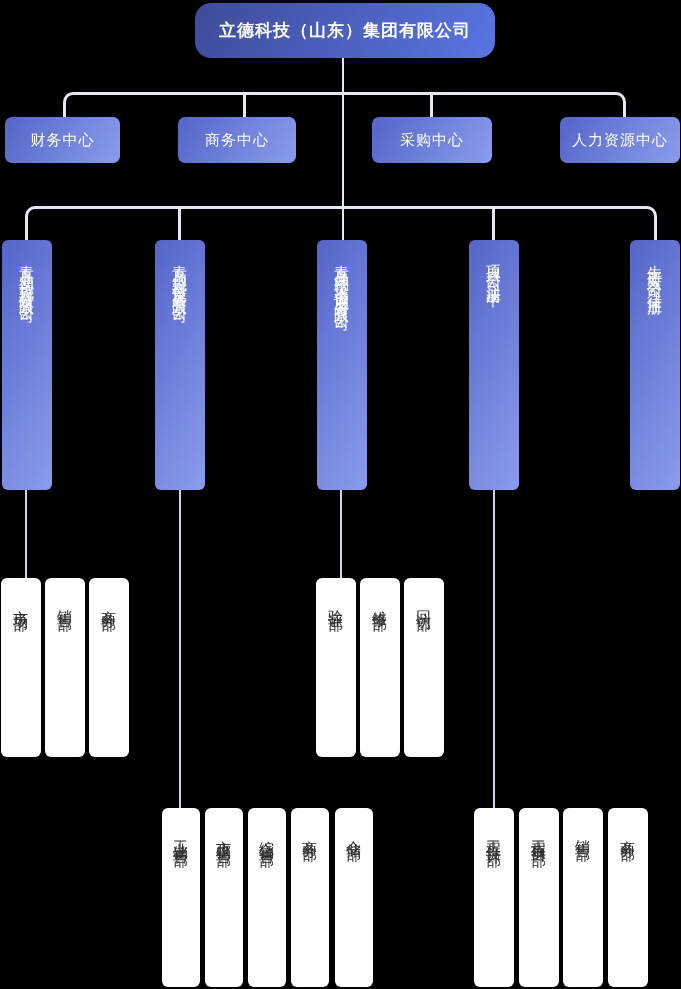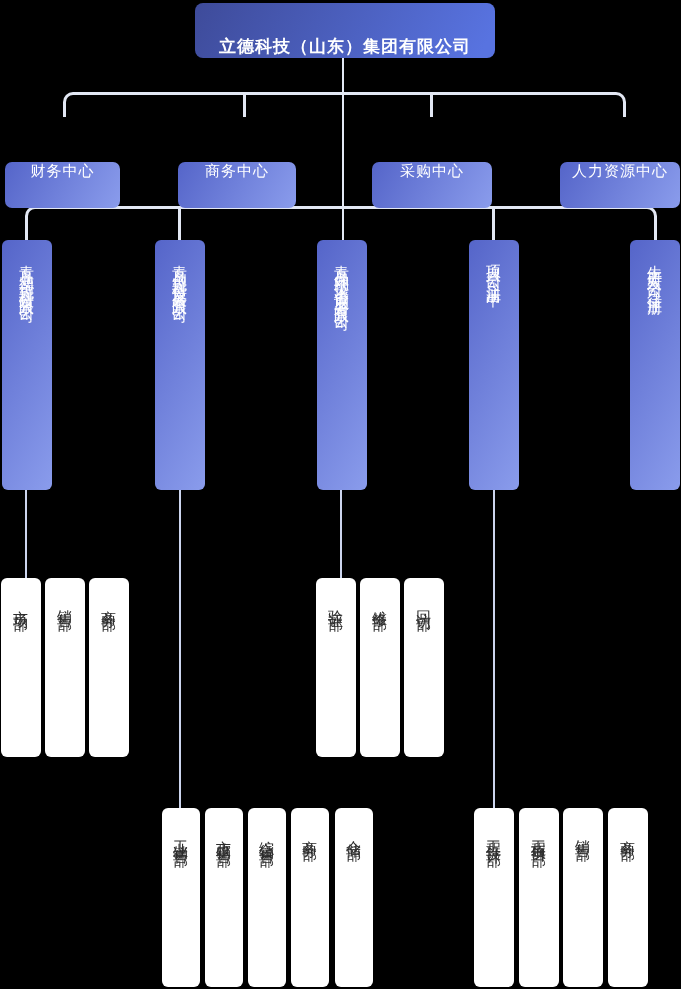--- a/index.html
+++ b/index.html
@@ -9,30 +9,30 @@
     font-family:"Liberation Sans","DejaVu Sans",sans-serif;
   }
   
   .trunk{position:absolute;width:2px;background:#e3e8f4;}
   .rail{position:absolute;border:3px solid #e3e8f4;border-bottom:none;
         border-radius:10px 10px 0 0;background:transparent;}
   .jdrop{position:absolute;width:3px;background:#e3e8f4;}
   .cdrop{position:absolute;width:2px;background:#ccd5ee;}
   
   .top-box{
-    position:absolute;left:195px;top:3px;width:300px;height:55px;border-radius:8px;
+    position:absolute;left:195px;top:3px;width:300px;height:55px;border-radius:16px;
     background:linear-gradient(118deg,#3e4b9a 0%,#5873e0 95%);
-    display:flex;align-items:flex-end;justify-content:center;
+    display:flex;align-items:center;justify-content:center;
     color:#ffffff;font-size:17px;font-weight:bold;letter-spacing:1px;
   }
   .center-box{
     position:absolute;top:117px;height:46px;border-radius:7px;
     background:linear-gradient(118deg,#5565c9 0%,#8a9cec 100%);
-    display:flex;align-items:flex-start;justify-content:center;
-    color:#ffffff;font-size:15px;letter-spacing:1px;margin-top:45px;
+    display:flex;align-items:center;justify-content:center;
+    color:#ffffff;font-size:15px;letter-spacing:1px;
   }
   .company-box{
     position:absolute;top:240px;width:50px;height:250px;border-radius:6px;
     background:linear-gradient(118deg,#5565c9 0%,#8a9cec 100%);
     display:flex;justify-content:center;align-items:flex-start;padding-top:13px;
   }
   .company-box .vtext{
     writing-mode:vertical-lr;text-orientation:upright;
     color:#ffffff;font-size:15px;letter-spacing:4px;line-height:1;
   }

